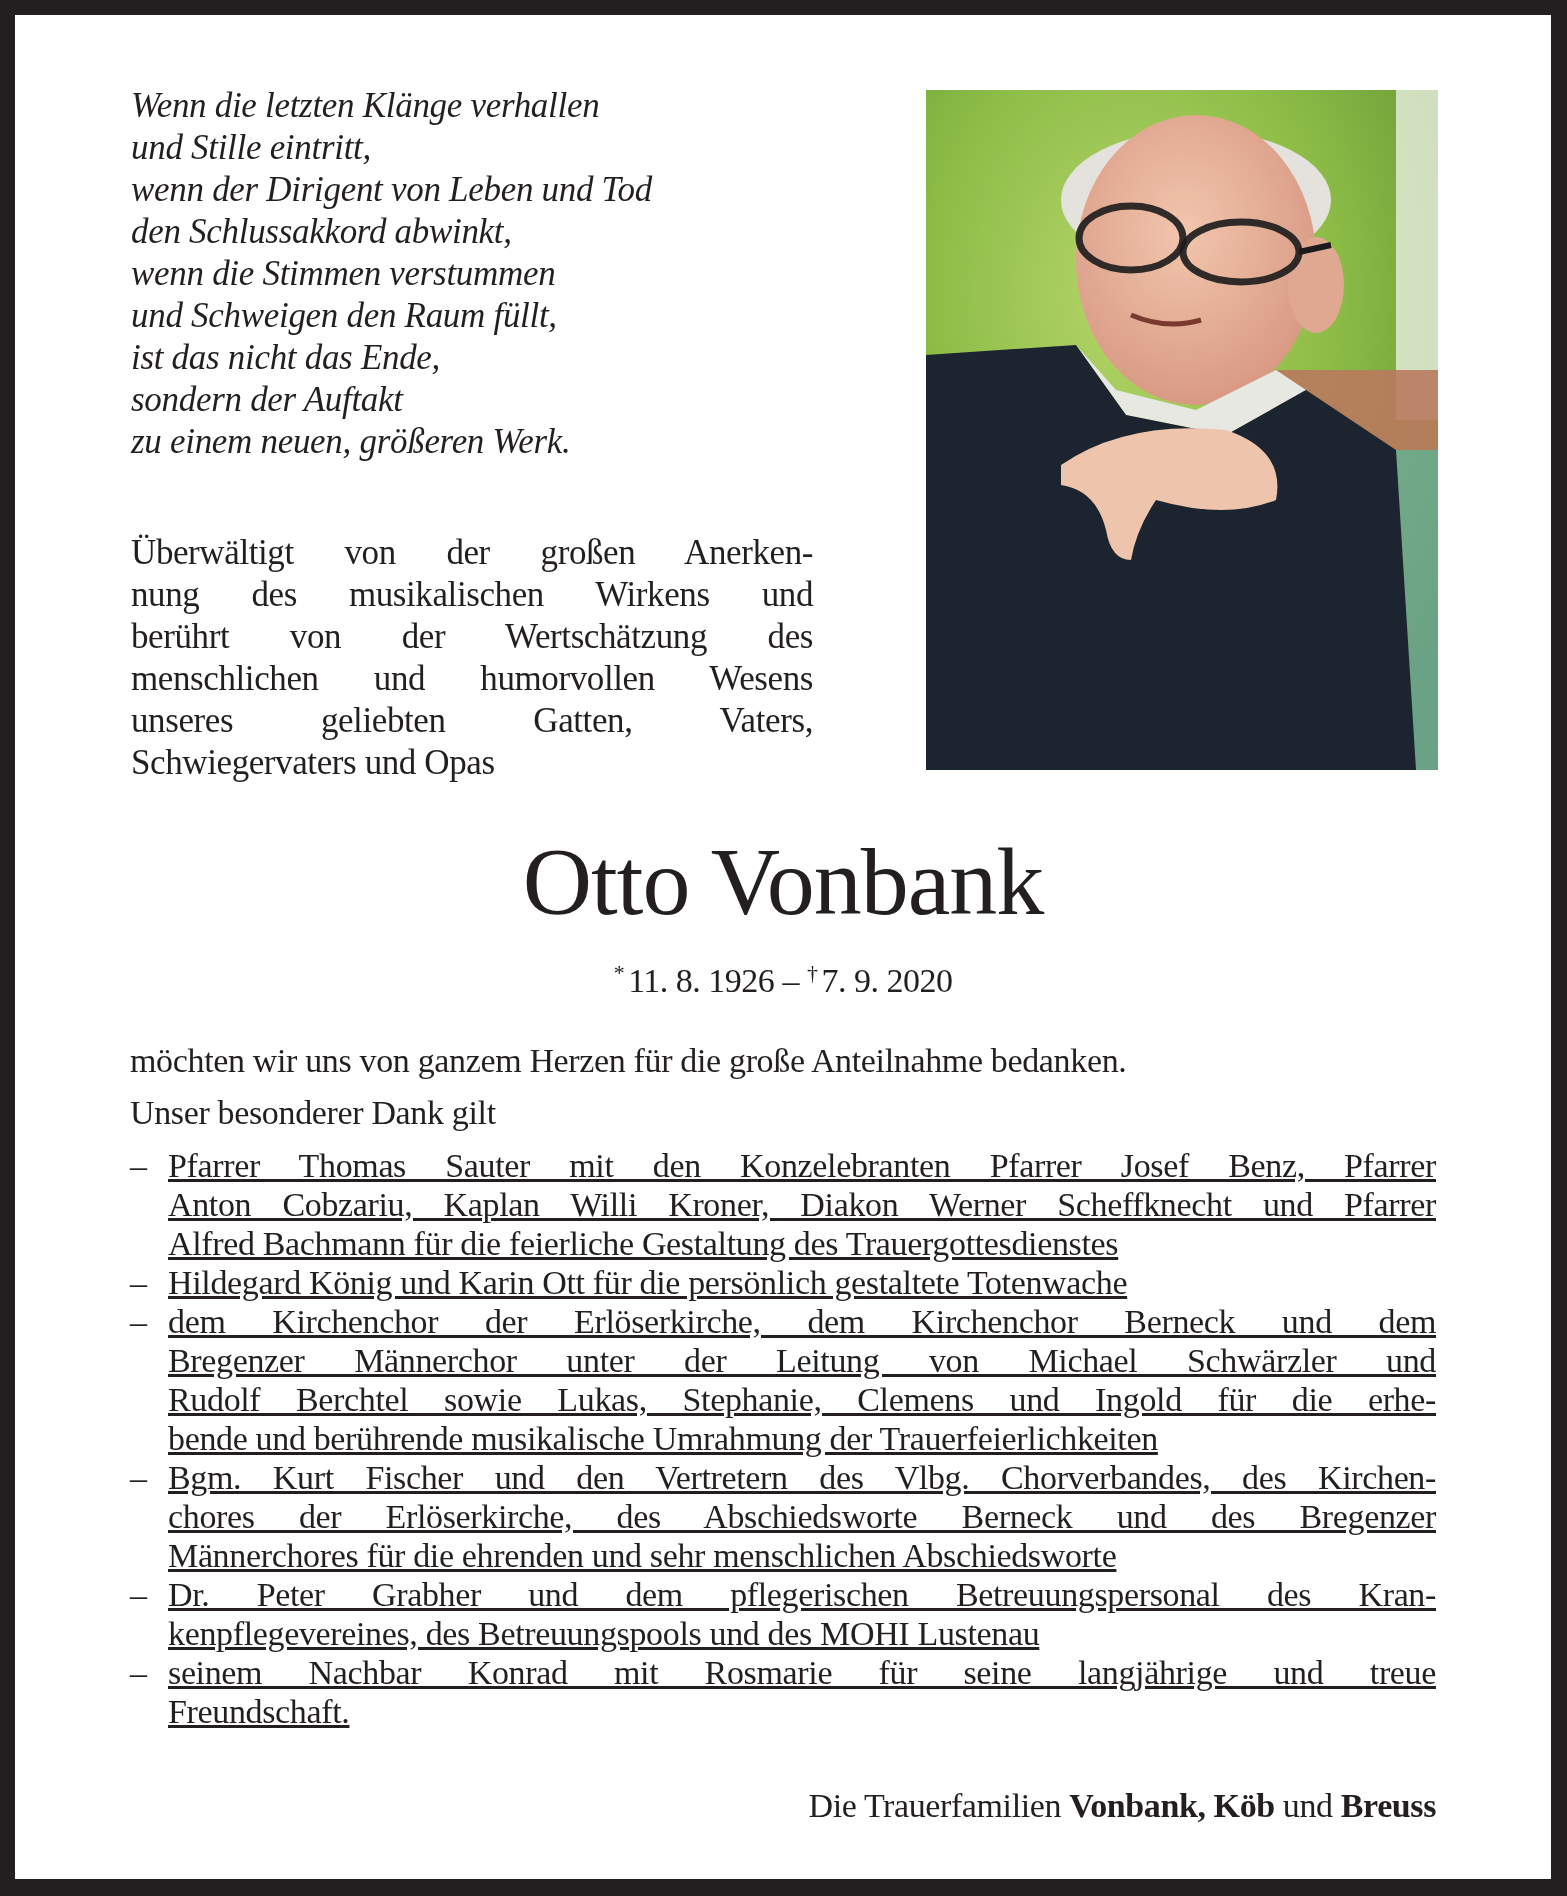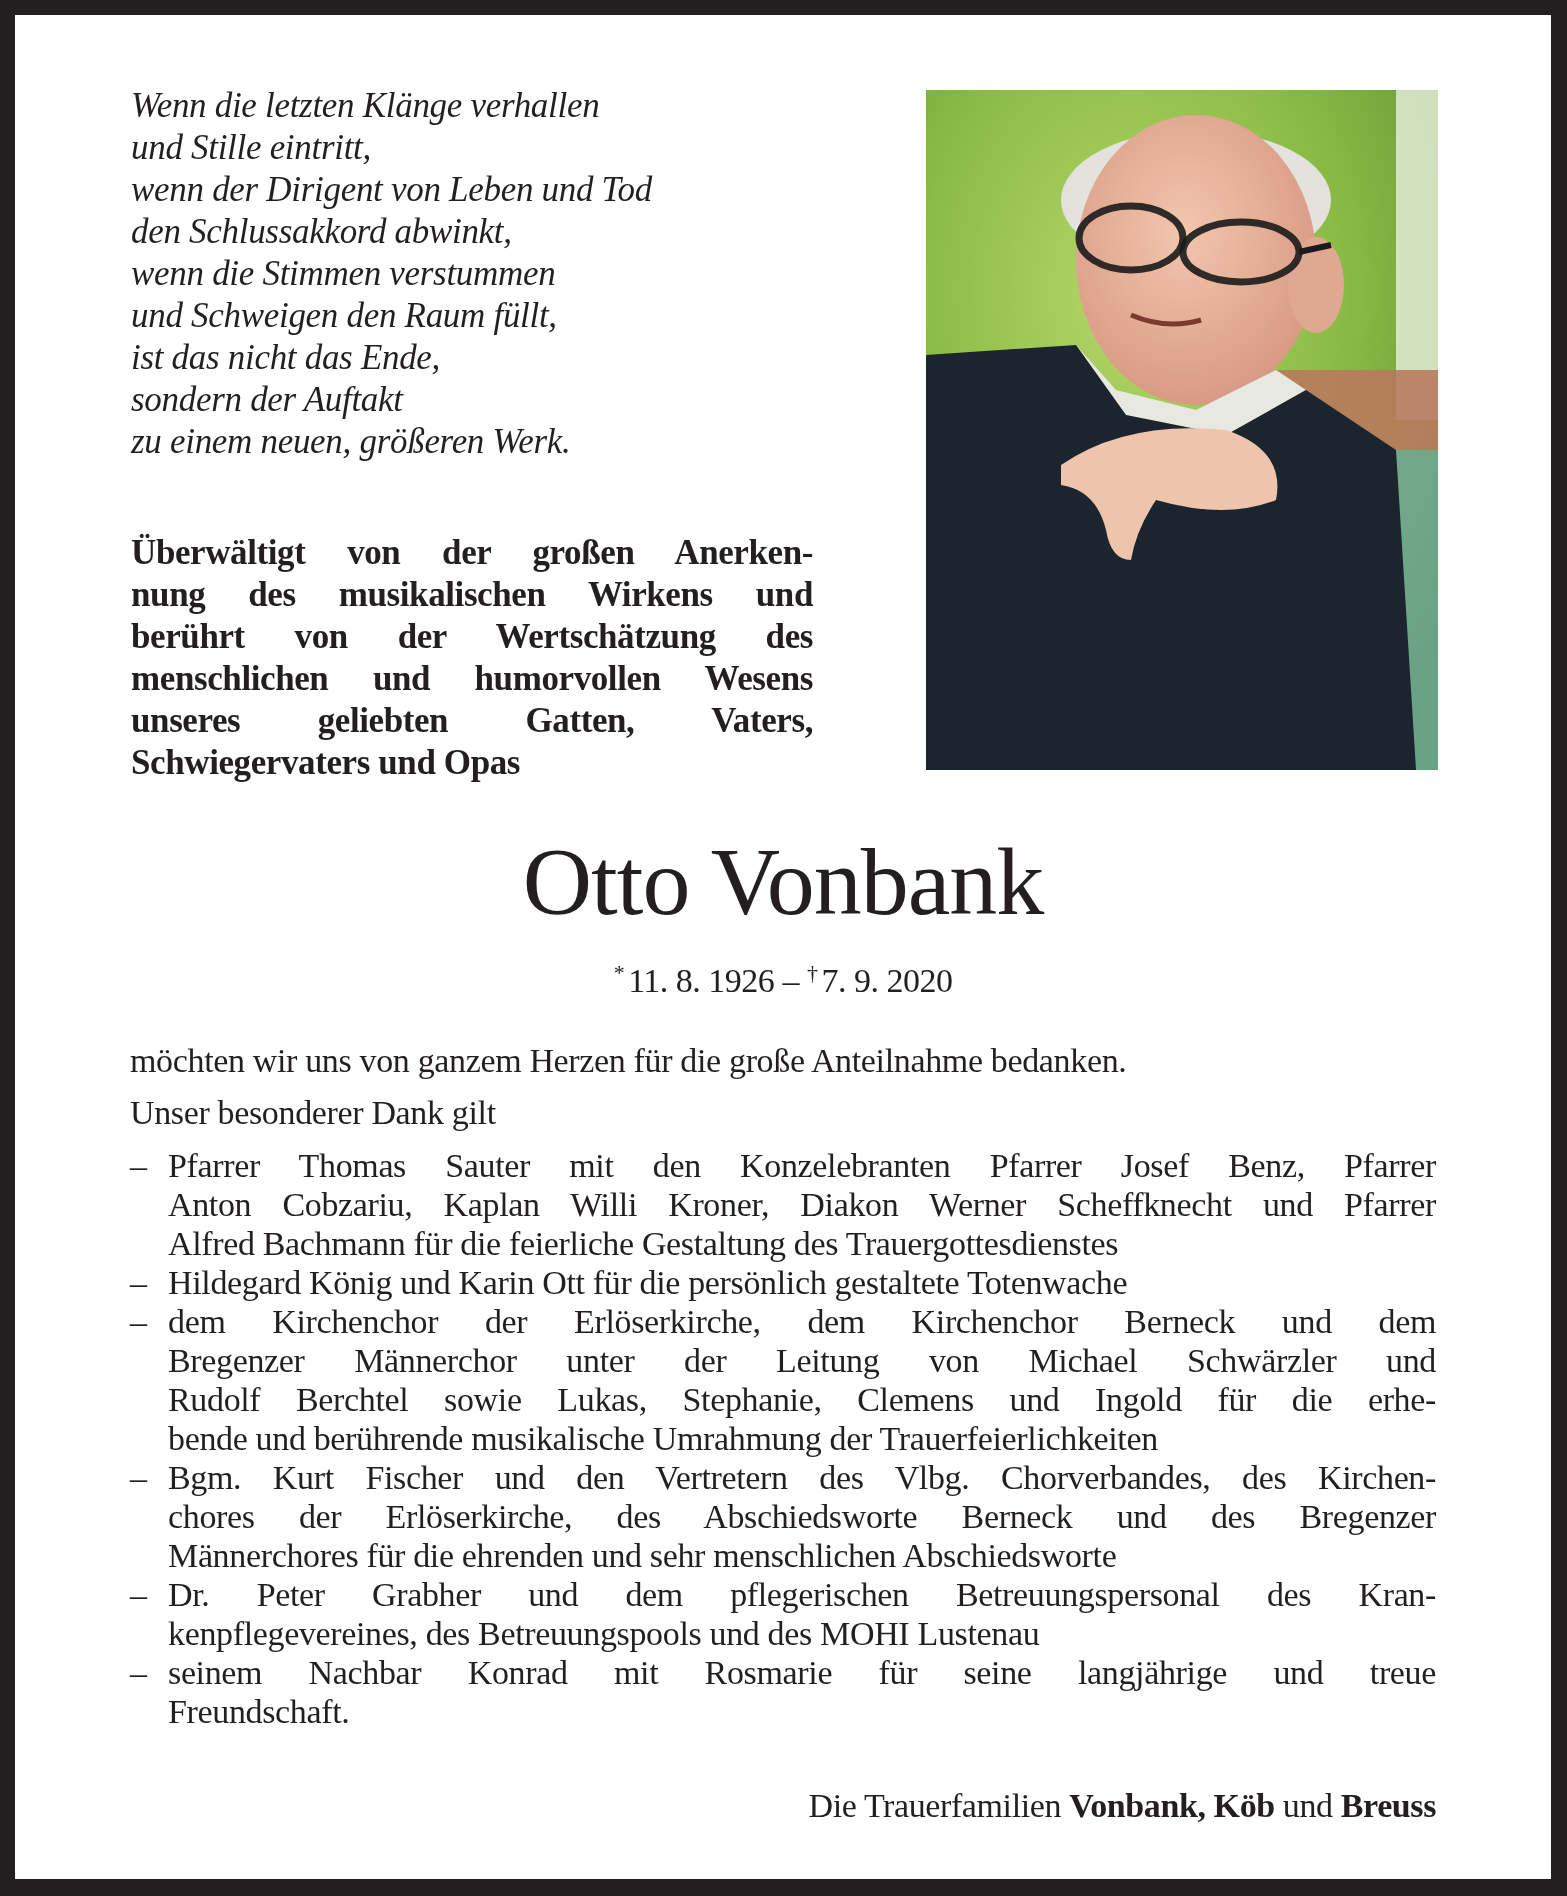--- a/index.html
+++ b/index.html
@@ -28,21 +28,20 @@
   }
   .poem div { white-space: nowrap; }
   .intro {
     position: absolute;
     left: 116px; top: 517px;
     width: 682px;
     font-size: 35px;
     line-height: 42px;
     text-align: justify;
     letter-spacing: -0.4px;
-    font-weight: bold;
   }
   .intro span.line { display: block; text-align: justify; text-align-last: justify; white-space: nowrap; }
   .intro span.line.last { text-align-last: left; }
   .photo {
     position: absolute;
     left: 911px; top: 75px;
     width: 512px; height: 680px;
     overflow: hidden;
     background: #8fb84a;
   }
@@ -76,21 +75,21 @@
     color: #231f20;
     letter-spacing: -0.35px;
   }
   .thanks { line-height: 42px; white-space: nowrap; }
   .lead { line-height: 42px; margin-top: 10px; white-space: nowrap; }
   .list { margin-top: 12px; }
   .item { position: relative; padding-left: 38px; }
   .dash { position: absolute; left: 0; top: 0; line-height: 39px; }
   .item .ln {
     display: block; line-height: 39px;
-    text-align: justify; text-align-last: justify; white-space: nowrap;
+    text-align: justify; text-align-last: justify; white-space: nowrap; text-decoration: underline;
   }
   .item .ln.last { text-align-last: left; }
   .sign {
     position: absolute;
     right: 115px; top: 1770px;
     font-size: 34px;
     line-height: 42px;
     white-space: nowrap;
     letter-spacing: -0.4px;
   }

